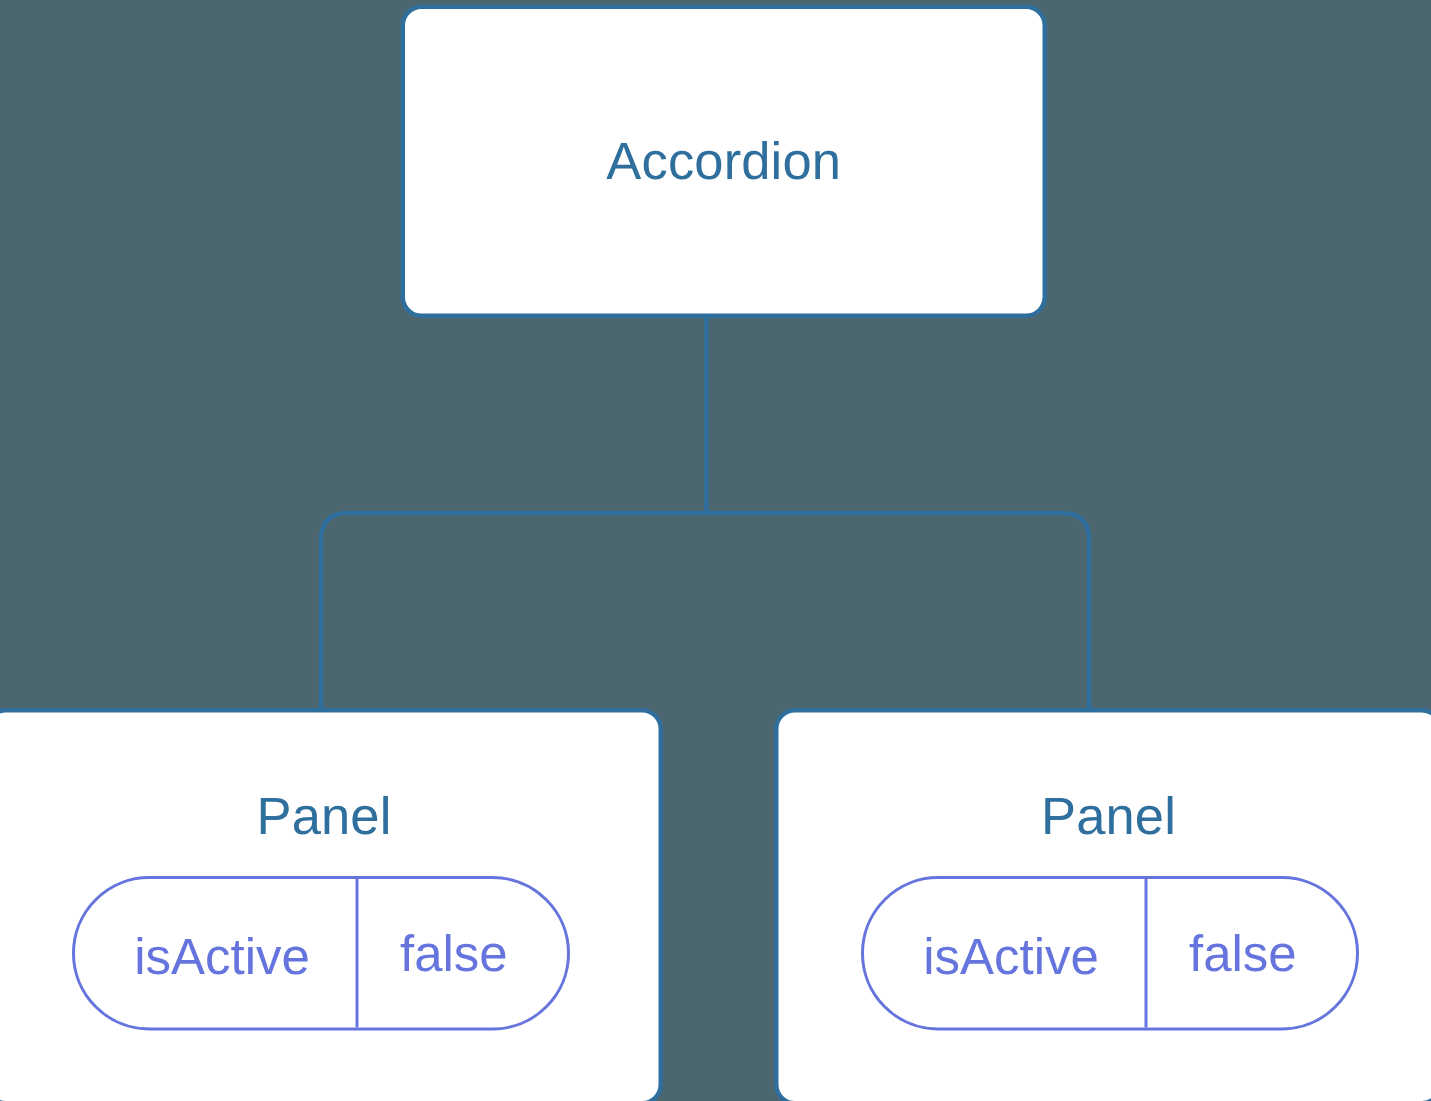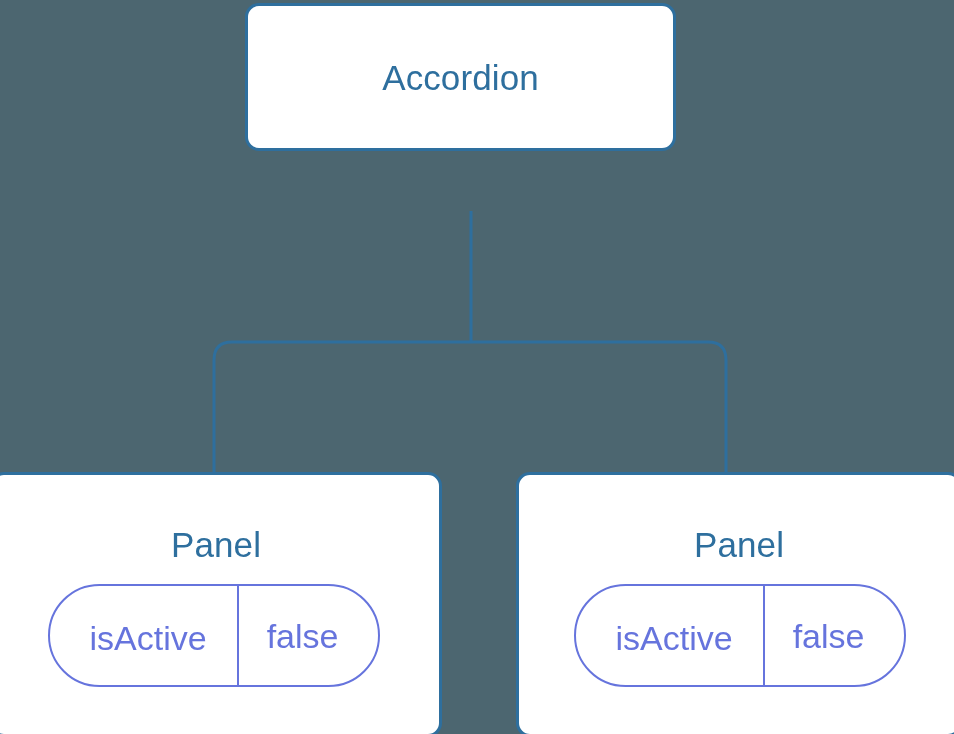--- a/index.html
+++ b/index.html
@@ -42,24 +42,24 @@
     color: #2e6f9e;
     font-size: 35px;
     line-height: 1;
     text-align: center;
     white-space: nowrap;
     letter-spacing: 0.1px;
   }
 
   
   #node-accordion {
-    left: 245px;
+    left: 267px;
     top: 3px;
     width: 431px;
-    height: 148px;
+    height: 209px;
     display: flex;
     align-items: center;
     justify-content: center;
   }
 
   
   .node-panel {
     top: 472px;
     height: 265px;
     display: flex;

